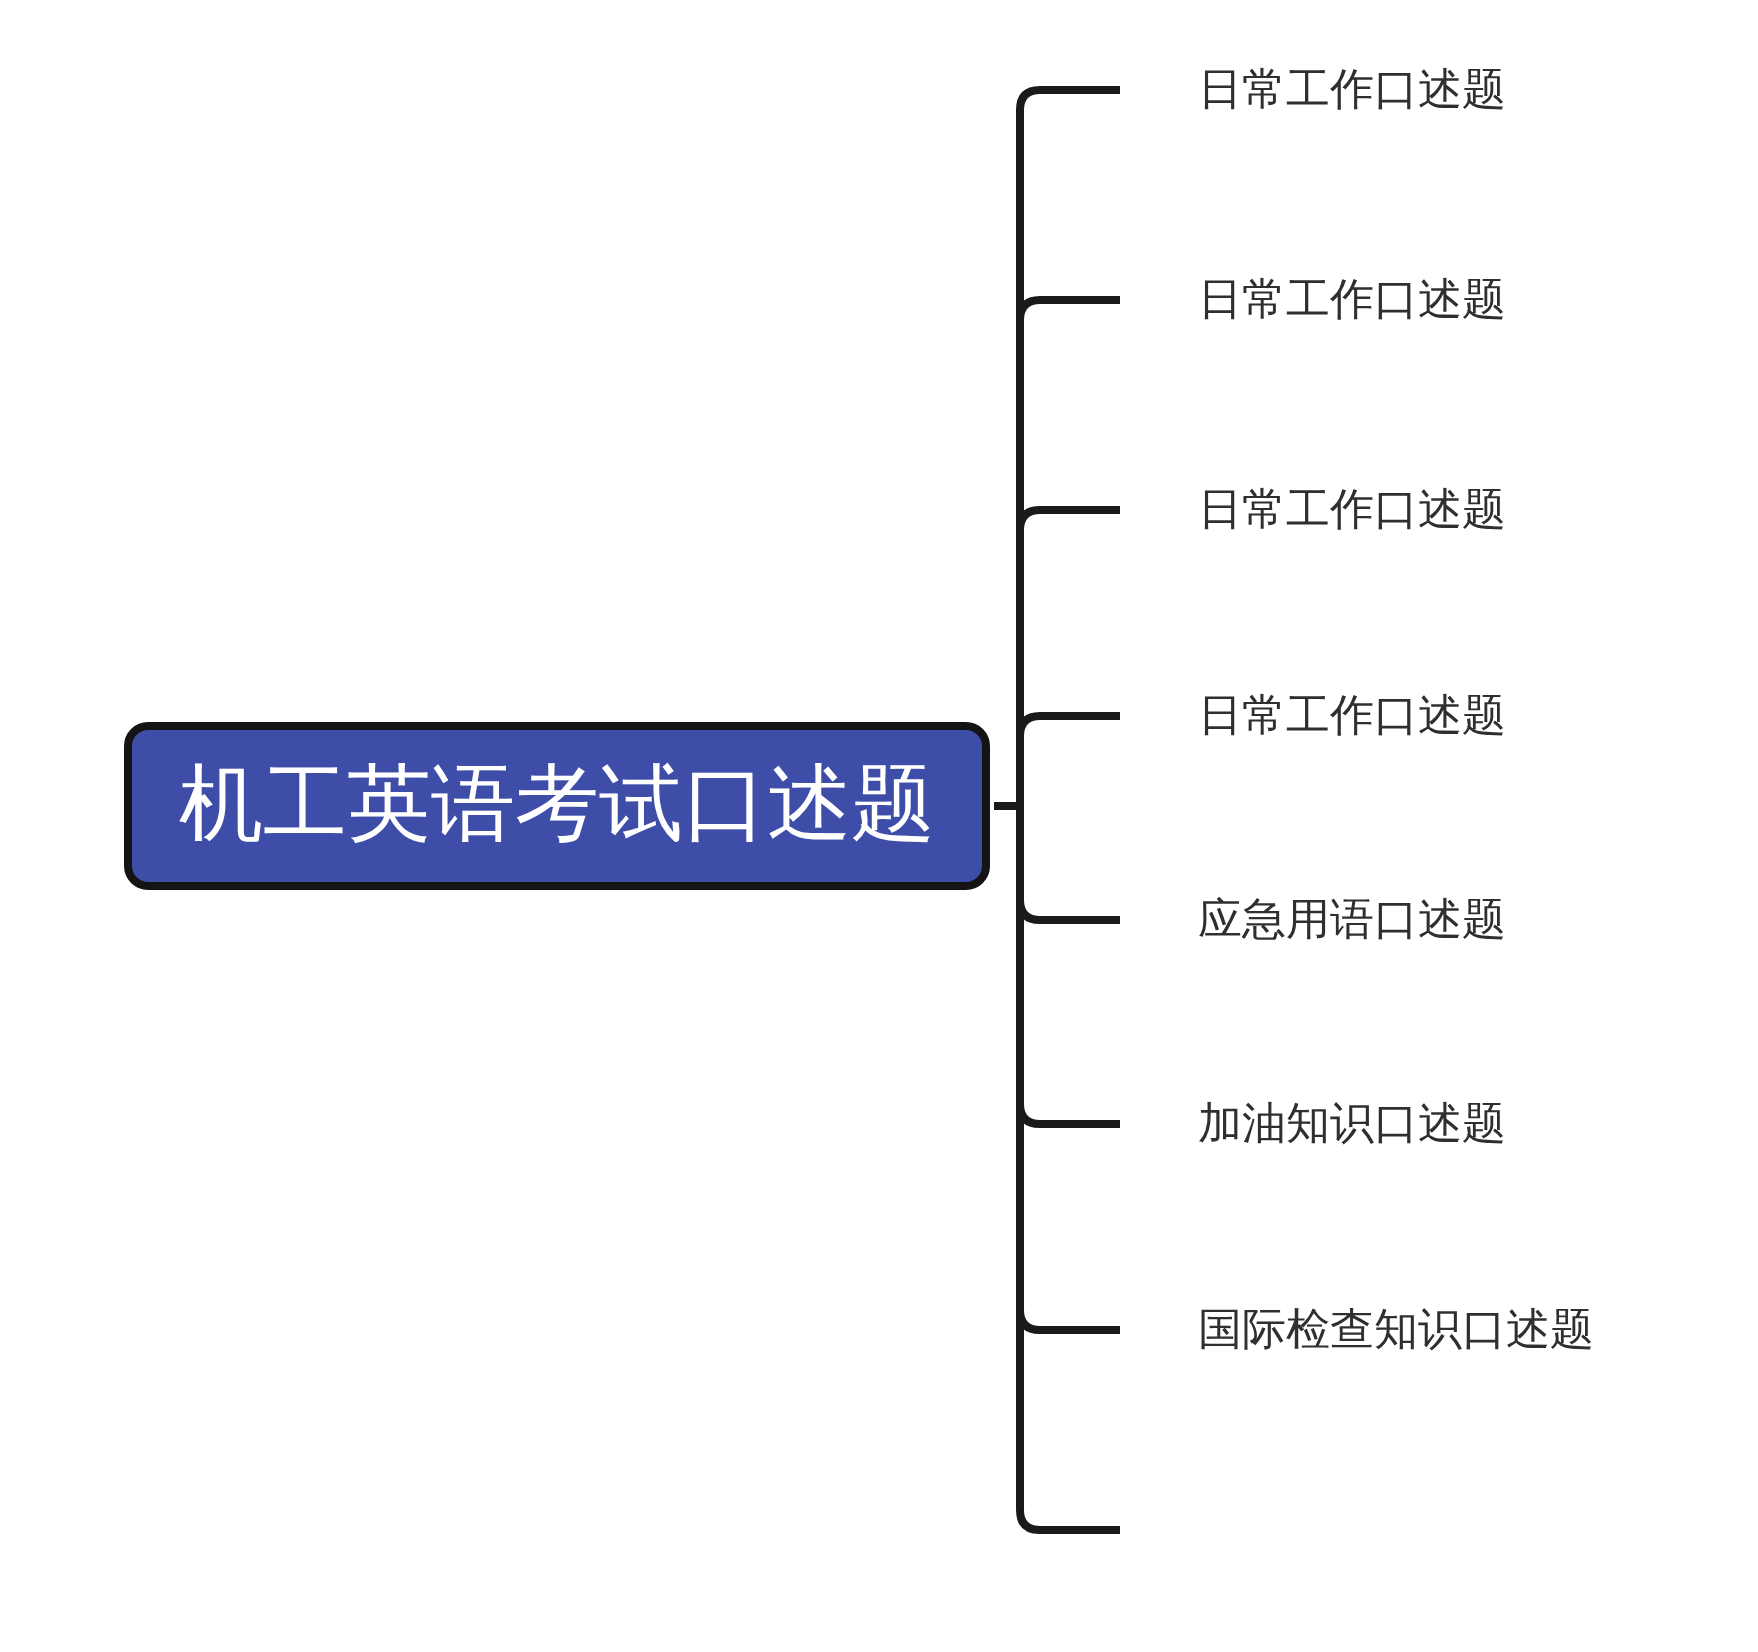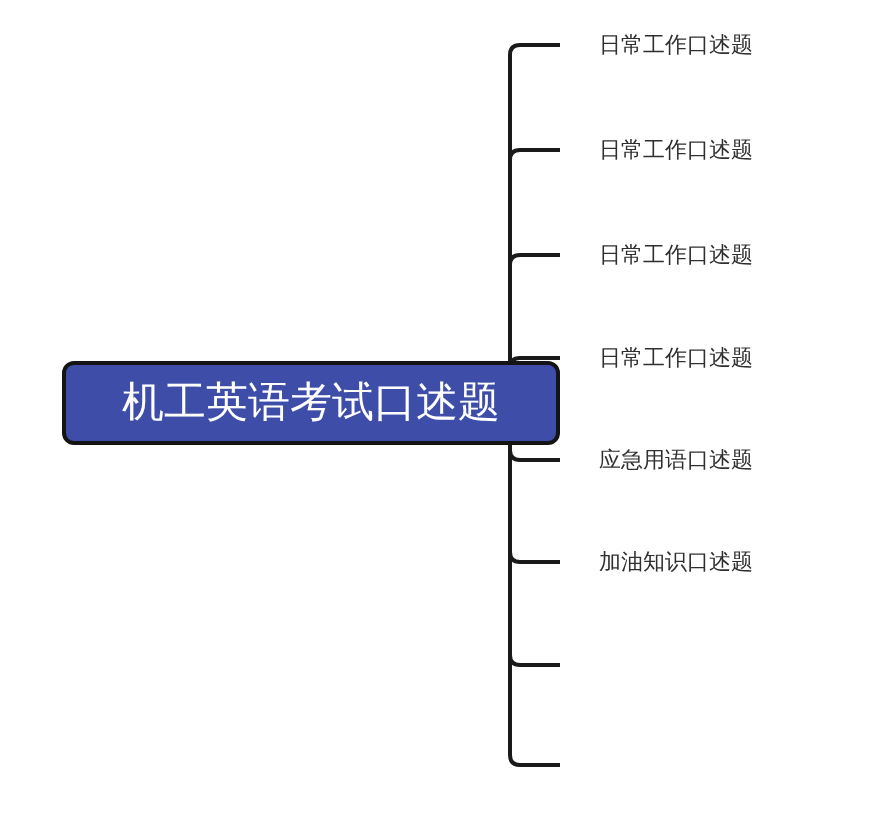--- a/index.html
+++ b/index.html
@@ -21,21 +21,21 @@
     position: absolute;
     left: 0;
     top: 0;
     width: 879px;
     height: 826px;
   }
   .root-node {
     position: absolute;
     left: 62px;
     top: 361px;
-    width: 498px;
+    width: 433px;
     height: 84px;
     box-sizing: border-box;
     background: #3d4da8;
     border: 4px solid #141414;
     border-radius: 12px;
     display: flex;
     align-items: center;
     justify-content: center;
   }
   .root-label {
@@ -91,14 +91,15 @@
   <div class="root-node">
     <span class="root-label">机工英语考试口述题</span>
   </div>
 
   <div class="branch-label" style="top:45px">日常工作口述题</div>
   <div class="branch-label" style="top:150px">日常工作口述题</div>
   <div class="branch-label" style="top:255px">日常工作口述题</div>
   <div class="branch-label" style="top:358px">日常工作口述题</div>
   <div class="branch-label" style="top:562px">加油知识口述题</div>
   <div class="branch-label" style="top:460px">应急用语口述题</div>
+  <div class="branch-label" style="top:665px">国际检查知识口述题</div>
 
 </div>
 
 </body></html>

